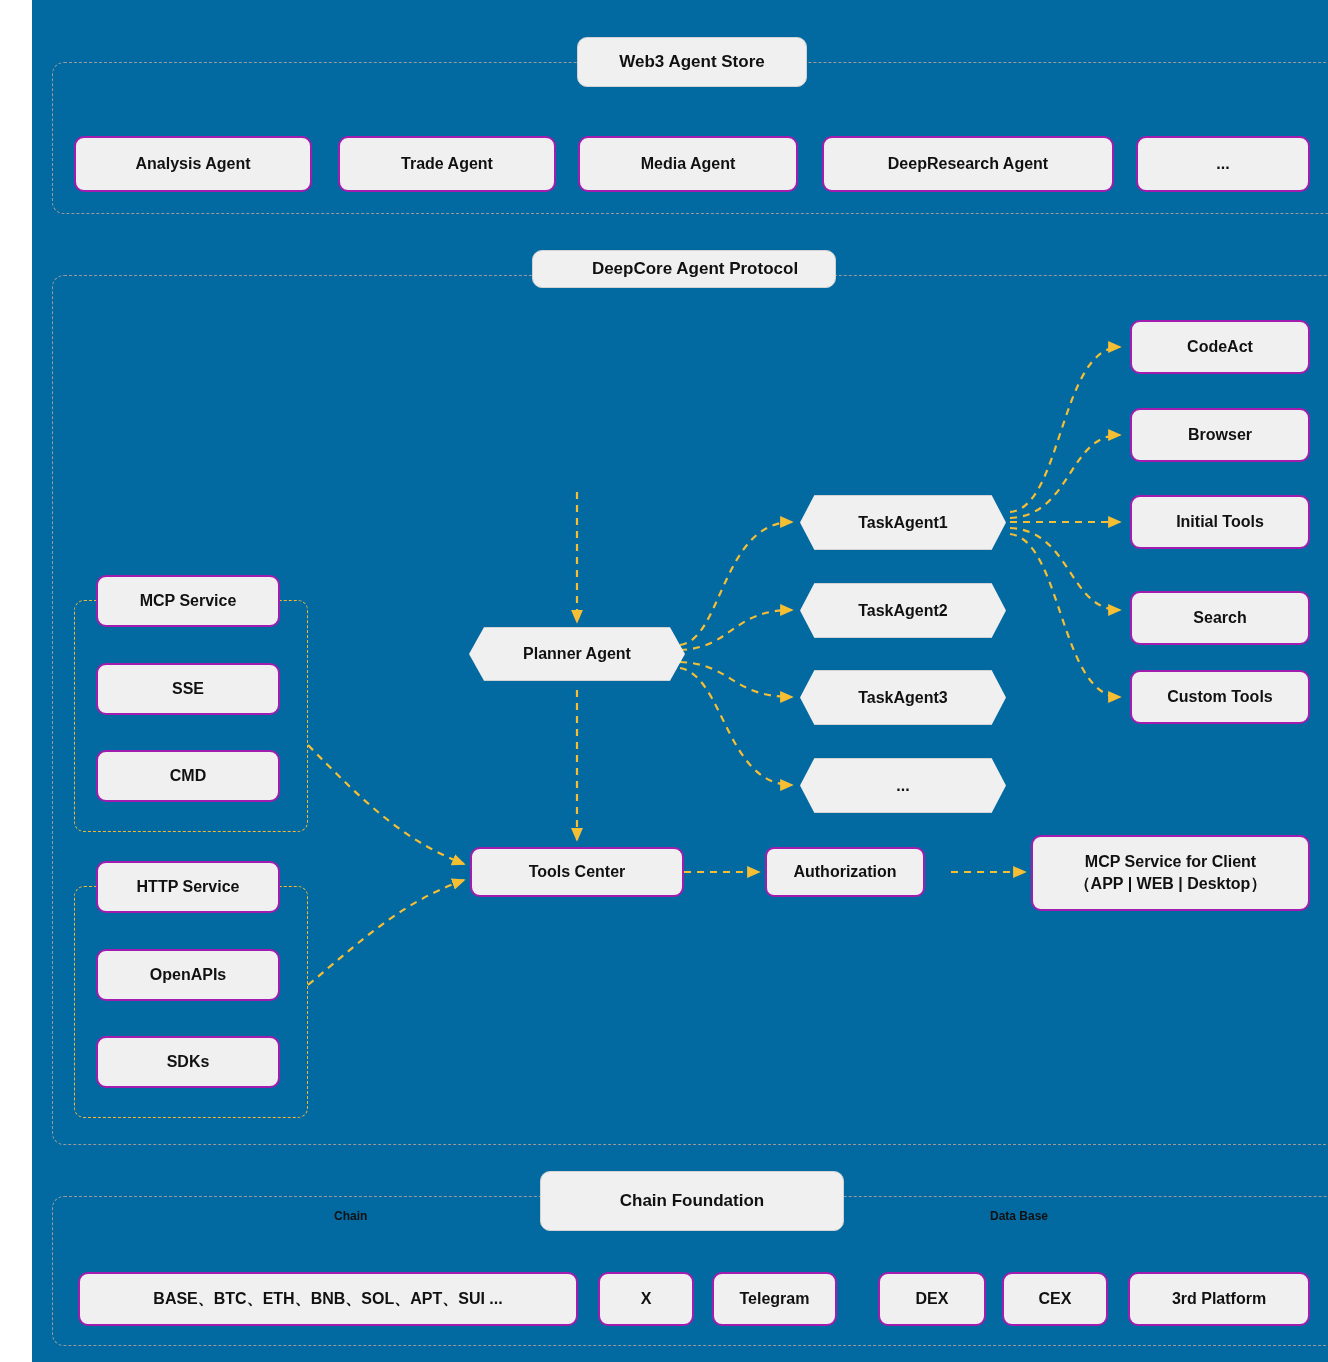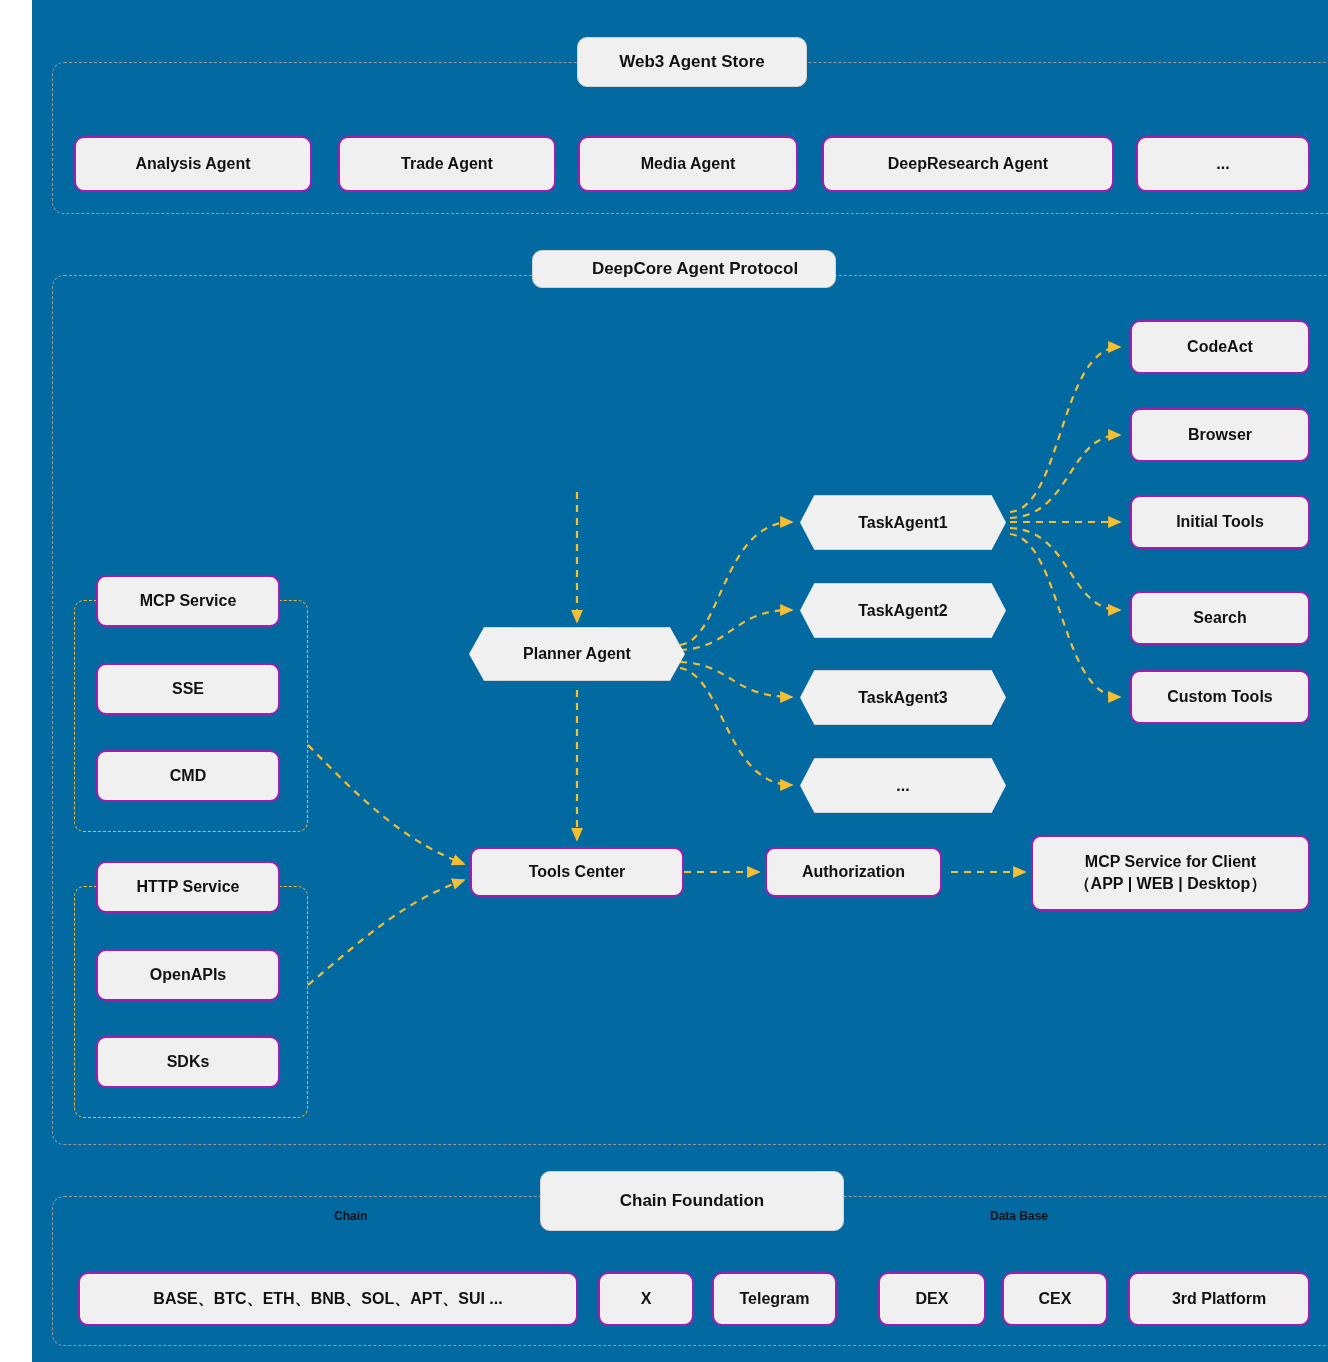--- a/index.html
+++ b/index.html
@@ -183,21 +183,21 @@
   <div class="node" style="left:64px; top:575px; width:184px; height:52px;">MCP Service</div>
   <div class="node" style="left:64px; top:663px; width:184px; height:52px;">SSE</div>
   <div class="node" style="left:64px; top:750px; width:184px; height:52px;">CMD</div>
 
   <div class="group-frame" style="left:42px; top:886px; width:234px; height:232px;"></div>
   <div class="node" style="left:64px; top:861px; width:184px; height:52px;">HTTP Service</div>
   <div class="node" style="left:64px; top:949px; width:184px; height:52px;">OpenAPIs</div>
   <div class="node" style="left:64px; top:1036px; width:184px; height:52px;">SDKs</div>
 
   <div class="node" style="left:438px; top:847px; width:214px; height:50px;">Tools Center</div>
-  <div class="node" style="left:733px; top:847px; width:177px; height:50px;">Authorization</div>
+  <div class="node" style="left:733px; top:847px; width:160px; height:50px;border-radius:9px;">Authorization</div>
   <div class="node two-line" style="left:999px; top:835px; width:279px; height:76px;">
     <span>MCP Service for Client</span>
     <span>（APP | WEB | Desktop）</span>
   </div>
 
   <div class="section" style="left:20px; top:1196px; width:1288px; height:150px;"></div>
   <div class="section-title" style="left:508px; top:1171px; width:304px; height:60px;">Chain Foundation</div>
 
   <div class="plain-label" style="left:302px; top:1209px;">Chain</div>
   <div class="plain-label" style="left:958px; top:1209px;">Data Base</div>

